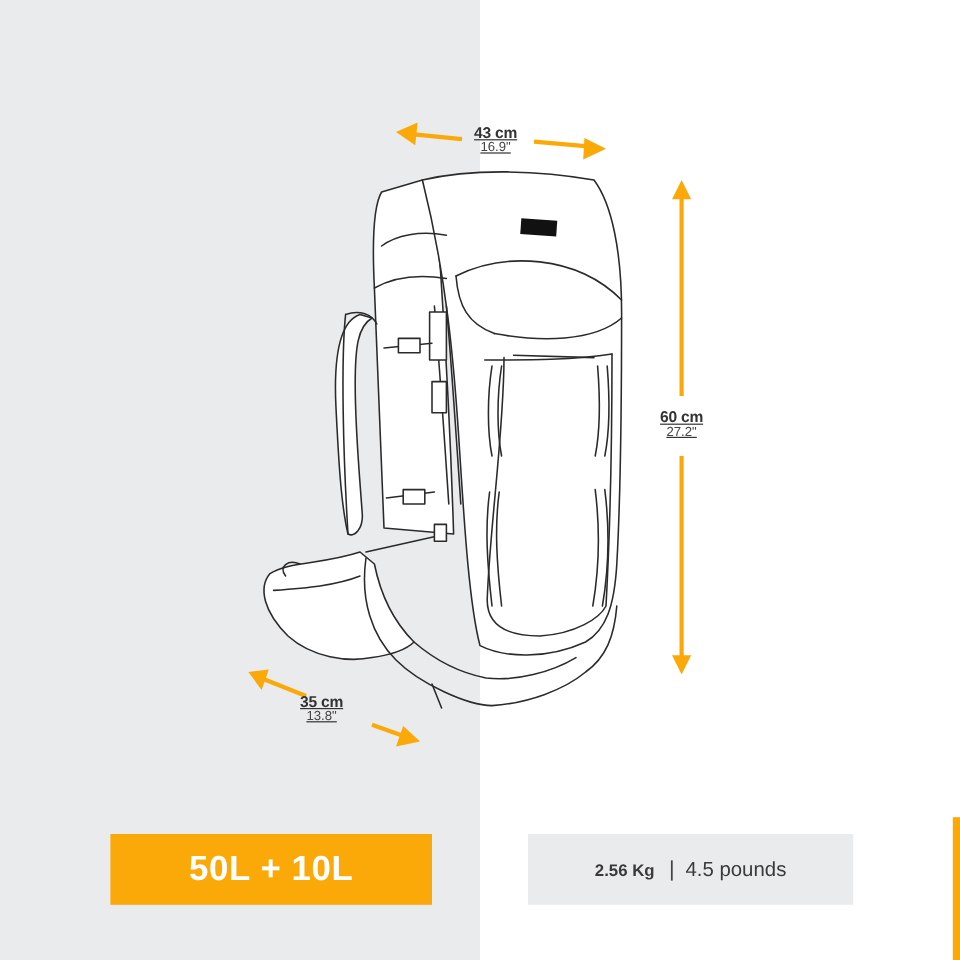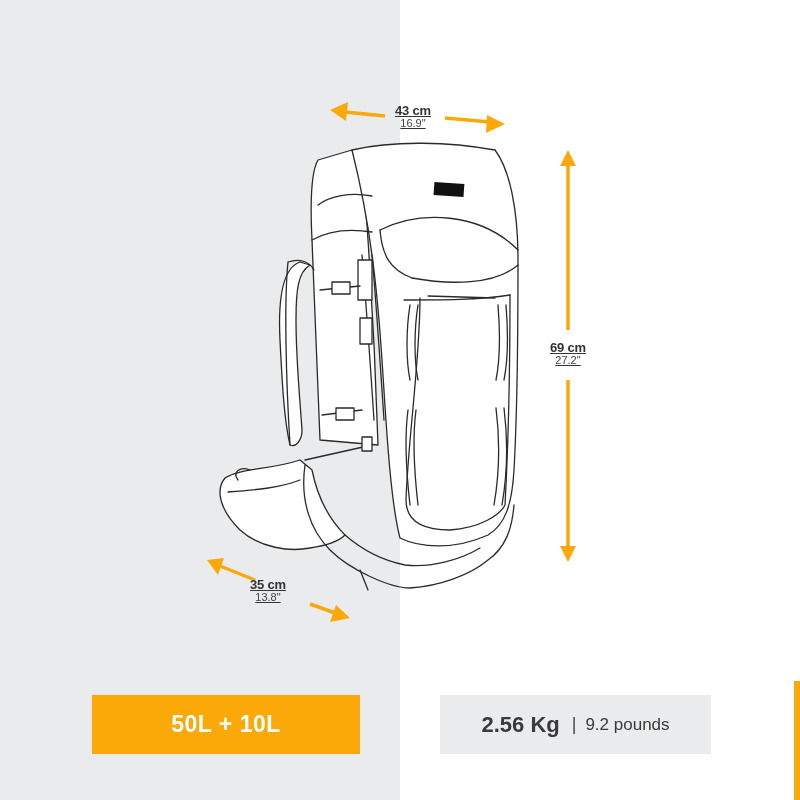--- a/index.html
+++ b/index.html
@@ -22,30 +22,30 @@
       display: block; font-weight: bold; font-size: 13px; letter-spacing: -0.2px;
       font-family: "Liberation Sans", sans-serif;
     }
     .dim-label .inch {
       display: block; font-size: 11px; margin-top: 1px; color: #444;
     }
     .capacity-badge {
       position: absolute; left: 92px; top: 695px; width: 268px; height: 59px;
       background: #fba909; color: #ffffff;
       display: flex; align-items: center; justify-content: center;
-      font-weight: bold; font-size: 23px; letter-spacing: 0.5px;
+      font-weight: bold; font-size: 29px; letter-spacing: 0.5px;
       font-family: "Liberation Sans", sans-serif;
     }
     .weight-badge {
       position: absolute; left: 440px; top: 695px; width: 271px; height: 59px;
       background: #eaebed; color: #3a3a3a;
       display: flex; align-items: center; justify-content: center;
       font-size: 18px;
     }
-    .weight-badge .kg { font-weight: bold; font-size: 22px; }
+    .weight-badge .kg { font-weight: bold; font-size: 14px; }
     .weight-badge .sep { margin: 0 9px 0 12px; font-size: 18px; color: #444; }
     .weight-badge .lbs { font-size: 17px; }
     .edge-bar {
       position: absolute; left: 794px; top: 681px; width: 6px; height: 119px;
       background: #fba909;
     }
   </style>
 </head>
 <body>
 
@@ -120,32 +120,32 @@
     <polygon points="350,618 336,605 330,622" stroke="none"></polygon>
   </g>
 </svg>
 
 <div class="dim-label" style="left:383px; top:104px; width:60px;">
   <span class="cm">43 cm</span>
   <span class="inch">16.9"</span>
 </div>
 
 <div class="dim-label" style="left:538px; top:341px; width:60px;">
-  <span class="cm">69 cm</span>
+  <span class="cm">60 cm</span>
   <span class="inch">27.2"</span>
 </div>
 
 <div class="dim-label" style="left:238px; top:578px; width:60px;">
   <span class="cm">35 cm</span>
   <span class="inch">13.8"</span>
 </div>
 
 <div class="capacity-badge">
   <span>50L + 10L</span>
 </div>
 
 <div class="weight-badge">
   <span class="kg">2.56 Kg</span>
   <span class="sep">|</span>
-  <span class="lbs">9.2 pounds</span>
+  <span class="lbs">4.5 pounds</span>
 </div>
 
 <div class="edge-bar"></div>
 
 </body></html>

